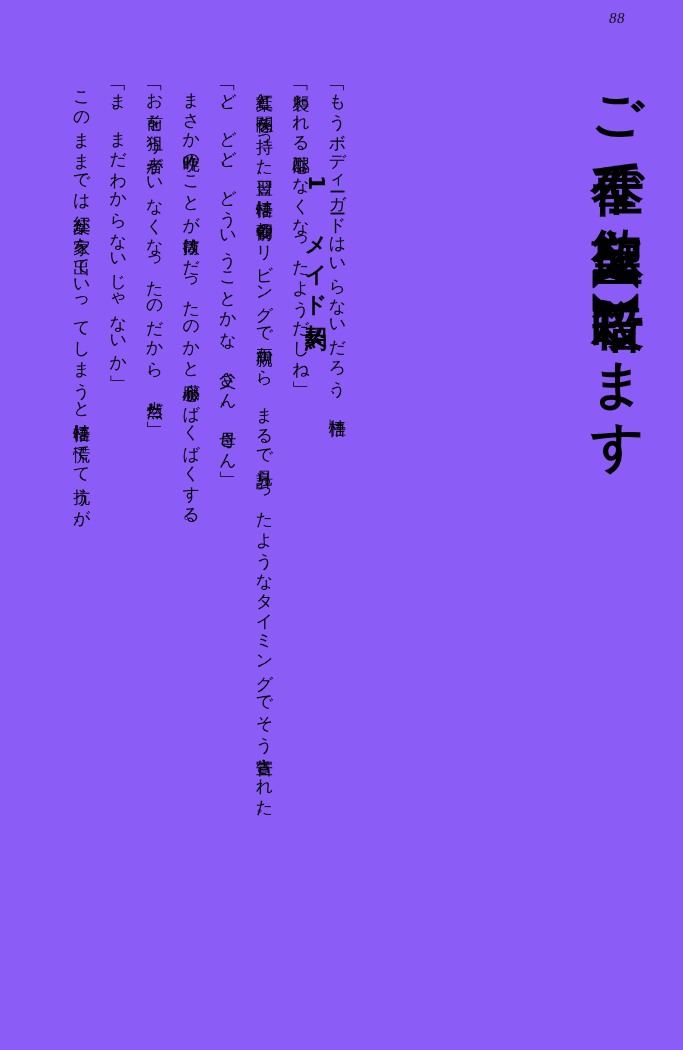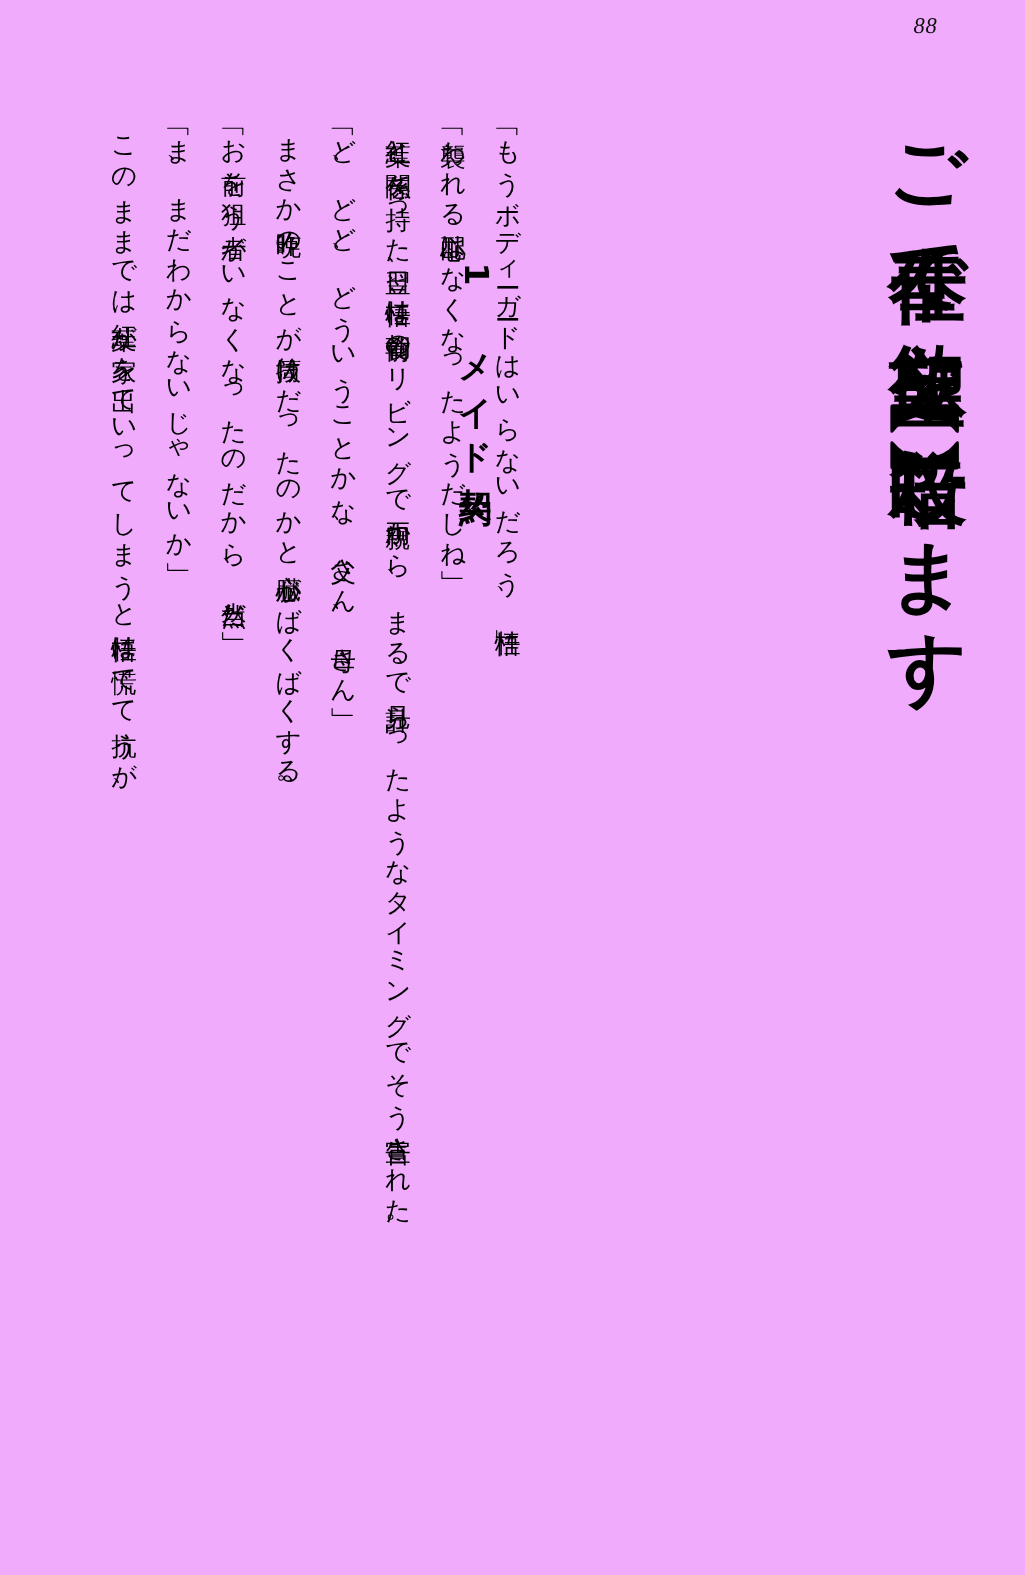--- a/index.html
+++ b/index.html
@@ -4,21 +4,21 @@
 <style>
   html, body {
     margin: 0;
     padding: 0;
     background: #ffffff;
   }
   .page {
     position: relative;
     width: 683px;
     height: 1050px;
-    background: #f0abfc;
+    background: #8b5cf6;
     overflow: hidden;
     font-family: "Liberation Serif", "DejaVu Serif", serif;
     color: #000000;
   }
   .page-number {
     position: absolute;
     top: 10px;
     right: 58px;
     font-family: "Liberation Serif", "DejaVu Serif", serif;
     font-style: italic;

